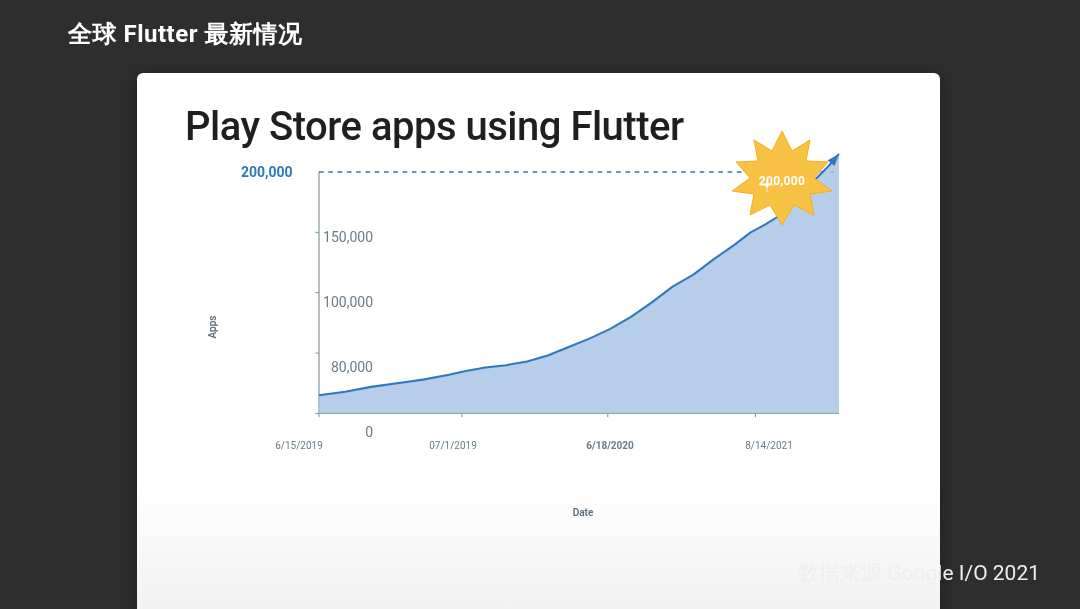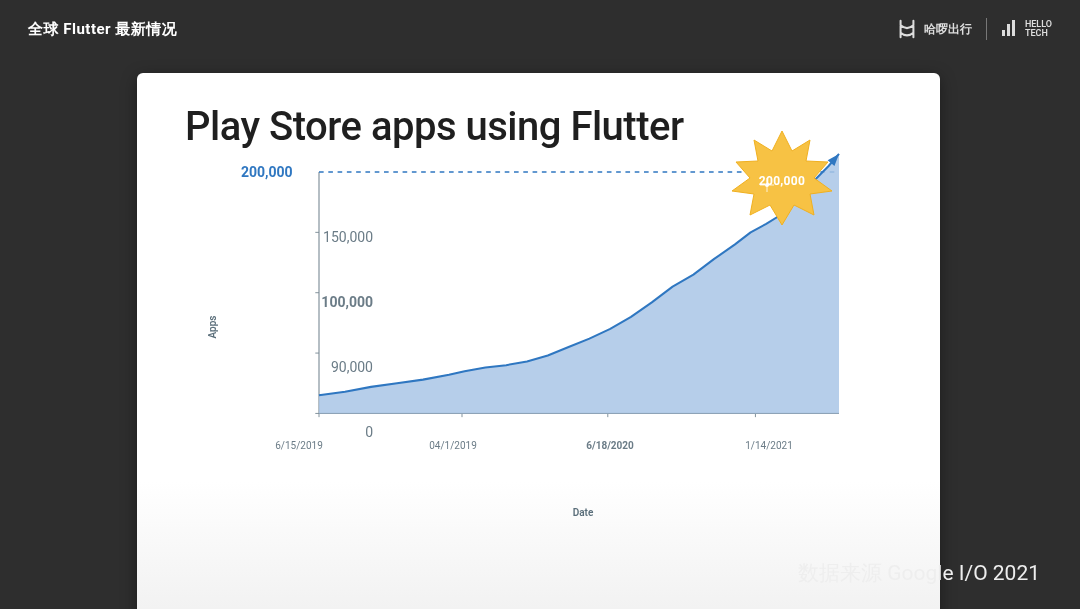--- a/index.html
+++ b/index.html
@@ -1,18 +1,18 @@
 <!DOCTYPE html>
 <html><head>
 <meta charset="utf-8">
 <style>
   * { box-sizing: border-box; margin: 0; padding: 0; }
   html, body { width: 1080px; height: 609px; background: #2e2e2e; font-family: -apple-system, BlinkMacSystemFont, "Segoe UI", Roboto, "Helvetica Neue", Arial, sans-serif; overflow: hidden; }
   .header { display: flex; justify-content: space-between; align-items: center; padding: 18px 28px 0 28px; }
-  .header-title { color: #fff; font-size: 15px; font-weight: 700; letter-spacing: 0.5px; }
+  .header-title { color: #fff; font-size: 24px; font-weight: 700; letter-spacing: 0.5px; margin-left: 40px; }
   .logos { display: flex; align-items: center; gap: 14px; }
   .logo-divider { width: 1px; height: 22px; background: #777; }
   .logo-hello, .logo-tech { display: flex; align-items: center; gap: 6px; color: #ddd; font-size: 12px; font-weight: 600; }
   .logo-hello svg, .logo-tech svg { flex-shrink: 0; }
   .slide { position: absolute; left: 137px; top: 73px; width: 803px; height: 584px; background: linear-gradient(to bottom, #ffffff 0%, #ffffff 70%, #ededed 100%); border-radius: 6px; box-shadow: 0 4px 16px rgba(0,0,0,0.4); padding: 30px 44px 20px 44px; }
   .chart-title { font-size: 40px; font-weight: 500; color: #1f1f1f; letter-spacing: -0.5px; margin-bottom: 22px; margin-left: 4px; }
   .chart-wrap { position: relative; margin-left: 68px; width: 640px; height: 310px; }
   .yaxis-label { position: absolute; left: -48px; top: 50%; transform: translateY(-50%) rotate(-90deg); transform-origin: center; font-size: 10px; font-weight: 600; color: #5a6e7a; }
   .xaxis-label { position: absolute; left: 50%; bottom: -36px; transform: translateX(-50%); font-size: 10px; font-weight: 600; color: #5a6e7a; padding-left: 28px; }
   .plot { position: absolute; left: 50px; top: 0; width: 560px; height: 260px; }
@@ -21,60 +21,40 @@
   .threshold-label { position: absolute; font-size: 14px; font-weight: 700; color: #2f77c1; transform: translateY(-50%); }
   .star-badge { position: absolute; pointer-events: none; }
   .star-badge .star-text { position: absolute; left: 50%; top: 50%; transform: translate(-50%, -50%); color: #fff; font-size: 12px; font-weight: 700; letter-spacing: 0.3px; }
   .footer-source { position: absolute; right: 40px; bottom: 22px; color: #eee; font-size: 21px; }
 </style>
 </head>
 <body>
 
 <div class="header">
   <div class="header-title">全球 Flutter 最新情况</div>
-  <div class="logos">
-    <div class="logo-hello">
-      <svg width="22" height="22" viewBox="0 0 24 24" fill="none" stroke="#ddd" stroke-width="2.2">
-        <path d="M5 3 L5 21 M19 3 L19 21 M5 8 Q12 14 19 8 M5 16 Q12 22 19 16" stroke-linecap="round"></path>
-      </svg>
-      <span>哈啰出行</span>
-    </div>
-    <div class="logo-divider"></div>
-    <div class="logo-tech">
-      <svg width="18" height="18" viewBox="0 0 18 18">
-        <rect x="1" y="10" width="3" height="6" fill="#ddd"></rect>
-        <rect x="6" y="4" width="3" height="12" fill="#ddd"></rect>
-        <rect x="11" y="0" width="3" height="16" fill="#ddd"></rect>
-      </svg>
-      <div style="line-height:1;">
-        <div style="font-size:9px;">HELLO</div>
-        <div style="font-size:9px;">TECH</div>
-      </div>
-    </div>
-  </div>
 </div>
 
 <div class="slide">
   <div class="chart-title">Play Store apps using Flutter</div>
 
   <div class="chart-wrap">
     <div class="yaxis-label">Apps</div>
     <div class="xaxis-label">Date</div>
 
     <div class="threshold-label" style="left:-8px; top:0;">200,000</div>
 
     <div class="ytick" style="top:65px;">150,000</div>
-    <div class="ytick" style="top:130px;font-weight:bold;">100,000</div>
-    <div class="ytick" style="top:195px;">90,000</div>
+    <div class="ytick" style="top:130px;">100,000</div>
+    <div class="ytick" style="top:195px;">80,000</div>
     <div class="ytick" style="top:260px;">0</div>
 
     <div class="xtick" style="left:50px;">6/15/2019</div>
-    <div class="xtick" style="left:204px;">04/1/2019</div>
+    <div class="xtick" style="left:204px;">07/1/2019</div>
     <div class="xtick" style="left:361px;font-weight:bold;">6/18/2020</div>
-    <div class="xtick" style="left:520px;">1/14/2021</div>
+    <div class="xtick" style="left:520px;">8/14/2021</div>
 
     <svg class="plot" width="560" height="280" viewBox="0 0 560 280" overflow="visible">
 
       <line x1="0" y1="0" x2="0" y2="260" stroke="#7a8a95" stroke-width="1.2"></line>
       <line x1="0" y1="260" x2="560" y2="260" stroke="#7a8a95" stroke-width="1.2"></line>
 
       <line x1="-4" y1="65" x2="0" y2="65" stroke="#7a8a95"></line>
       <line x1="-4" y1="130" x2="0" y2="130" stroke="#7a8a95"></line>
       <line x1="-4" y1="195" x2="0" y2="195" stroke="#7a8a95"></line>
       <line x1="-4" y1="260" x2="0" y2="260" stroke="#7a8a95"></line>

